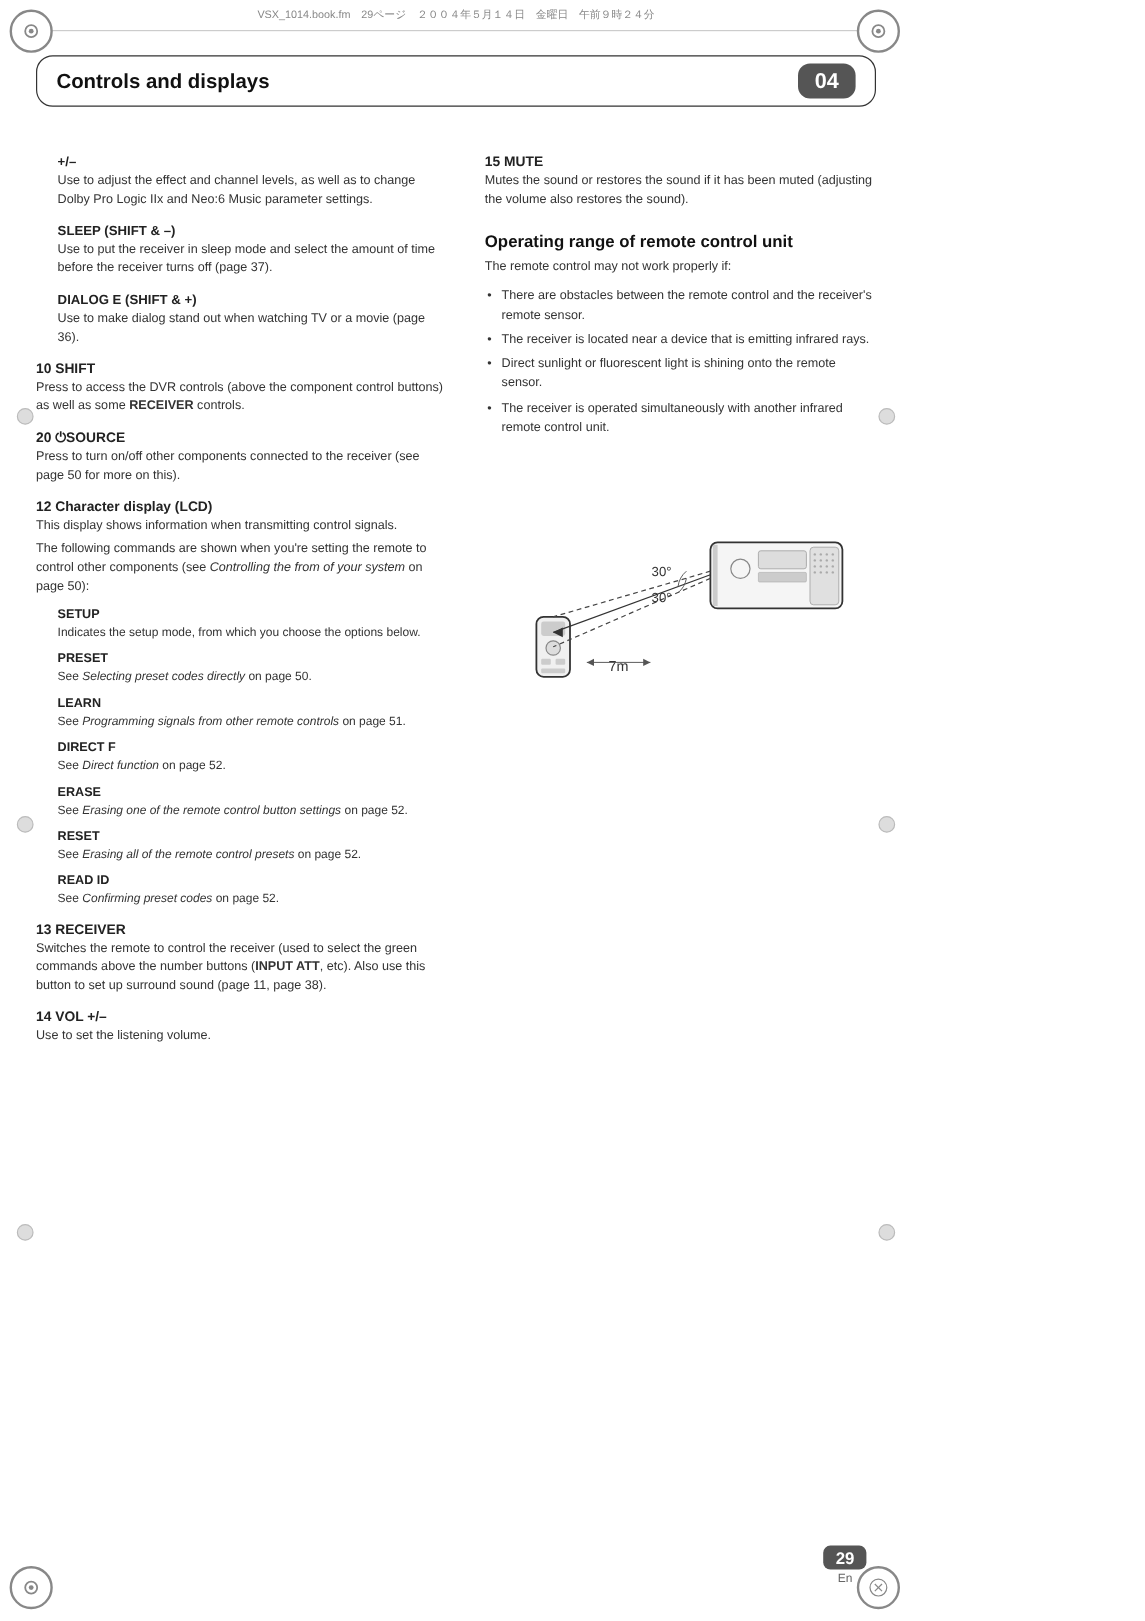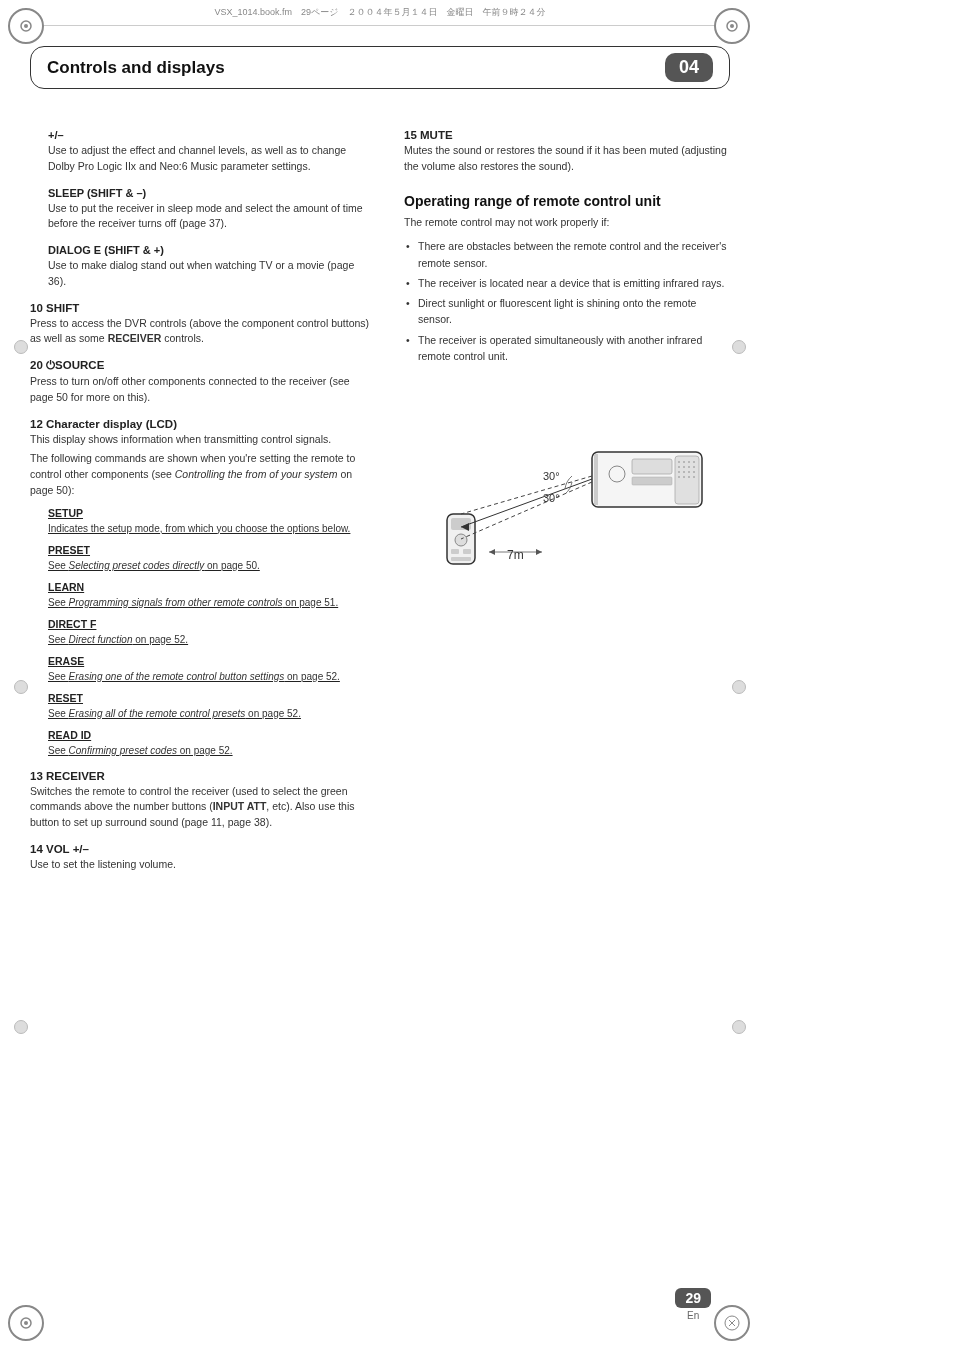--- a/index.html
+++ b/index.html
@@ -120,21 +120,20 @@
     .section-text em {
       font-style: italic;
     }
 
     .section-text strong {
       font-weight: bold;
     }
 
     .sub-section {
       margin: 8px 0 4px 18px;
-      text-decoration: underline;
     }
 
     .sub-section-title {
       font-weight: bold;
       font-size: 10.5px;
       margin-bottom: 2px;
     }
 
     .sub-section-text {
       font-size: 10px;
@@ -181,21 +180,21 @@
 
     .diagram-svg {
       width: 300px;
       height: 200px;
     }
 
     
     .page-num-area {
       position: absolute;
       bottom: 30px;
-      right: 49px;
+      right: 38px;
       text-align: center;
     }
     .page-num-box {
       background: #555;
       color: #fff;
       font-size: 14px;
       font-weight: bold;
       padding: 2px 10px;
       border-radius: 6px;
       margin-bottom: 2px;

